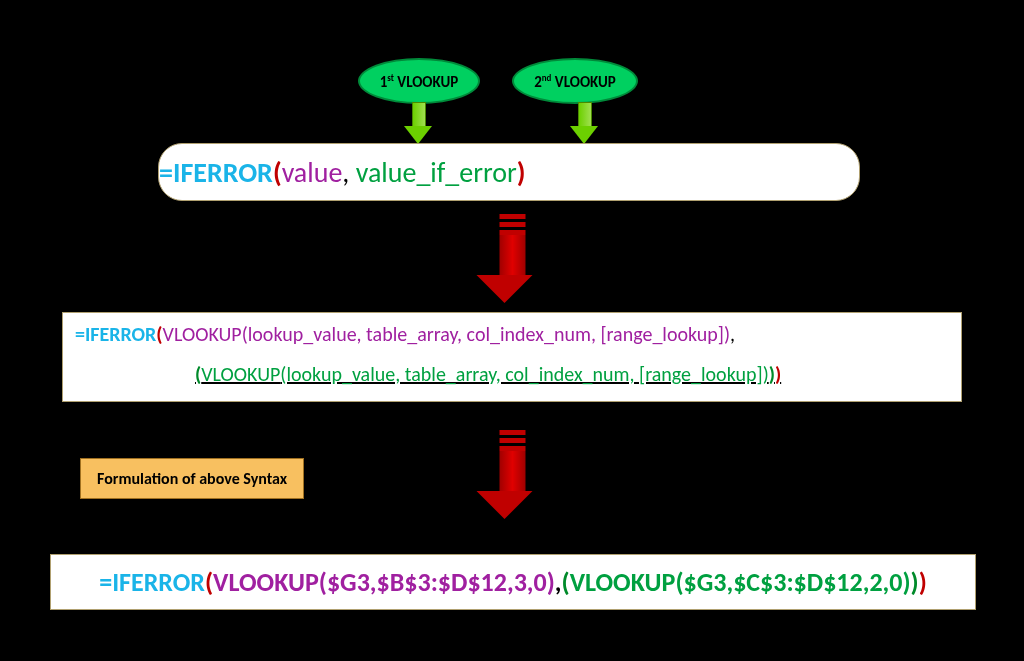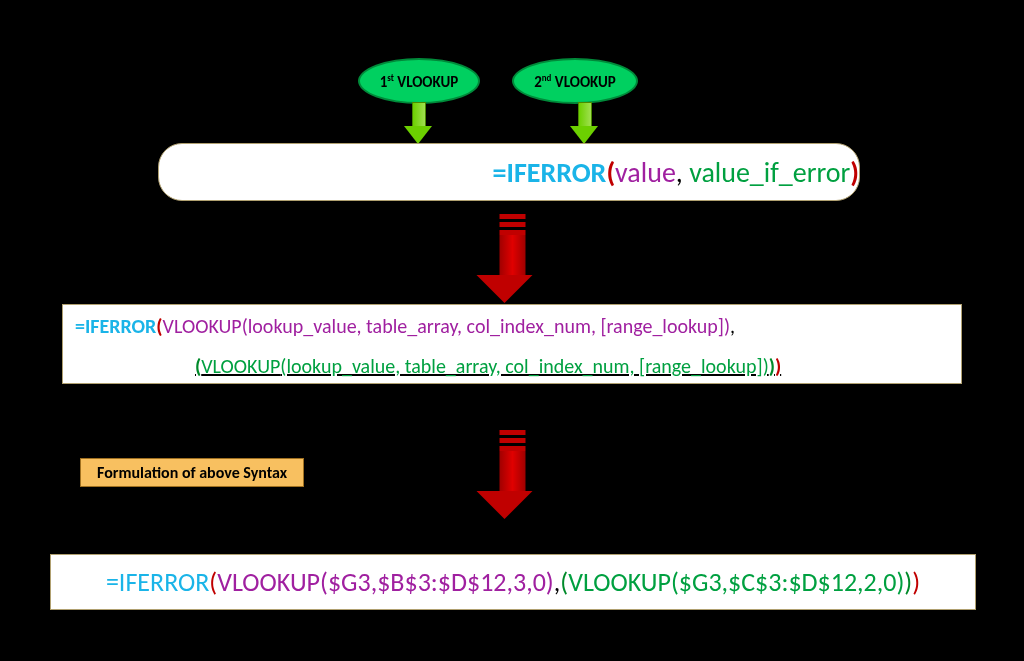--- a/index.html
+++ b/index.html
@@ -48,21 +48,21 @@
   .formula-large {
     font-size: 28px;
     font-family: Calibri, Arial, sans-serif;
   }
   .formula-med {
     font-size: 20px;
     font-family: Calibri, Arial, sans-serif;
   }
   .formula-final {
     font-size: 26px;
-    font-weight: normal;
+    font-weight: bold;
     font-family: Calibri, Arial, sans-serif;
   }
   .c-cyan   { color: #1ab4e8; }
   .c-paren  { color: #c00000; }
   .c-purple { color: #a020a0; }
   .c-green  { color: #00a040; }
   .c-dgreen { color: #008a2a; }
   .c-black  { color: #000; }
   .bold { font-weight: bold; }
 
@@ -95,21 +95,21 @@
     border-right: 28px solid transparent;
     border-top: 28px solid #c00000;
     margin-left: -15px;
   }
 
   .label-box {
     position: absolute;
     background: #f8c060;
     border: 1px solid #a07020;
     box-shadow: 3px 3px 5px rgba(0,0,0,0.4);
-    padding: 4px 16px;
+    padding: 10px 16px;
     font-weight: bold;
     font-size: 16px;
     color: #000;
   }
 </style>
 </head>
 <body>
 
 <div class="ellipse" style="left:358px; top:58px; width:118px; height:42px;">
   <span><span>1</span><sup>st</sup><span> VLOOKUP</span></span>
@@ -117,37 +117,37 @@
 <div class="ellipse" style="left:512px; top:58px; width:122px; height:42px;">
   <span><span>2</span><sup>nd</sup><span> VLOOKUP</span></span>
 </div>
 
 <div class="green-arrow-body" style="left:412px; top:102px; height:24px;"></div>
 <div class="green-arrow-head" style="left:404px; top:126px;"></div>
 
 <div class="green-arrow-body" style="left:578px; top:102px; height:24px;"></div>
 <div class="green-arrow-head" style="left:570px; top:126px;"></div>
 
-<div class="box" style="left:158px; top:143px; width:700px; height:56px; display:flex; align-items:center; justify-content:flex-end;border-radius:24px;">
+<div class="box" style="left:158px; top:143px; width:700px; height:56px; display:flex; align-items:center; justify-content:flex-start;border-radius:24px;">
   <div class="formula-large">
     <span class="c-cyan bold">=</span><span class="c-cyan bold">IFERROR</span><span class="c-paren bold">(</span><span class="c-purple">value</span><span class="c-black">, </span><span class="c-green">value_if_error</span><span class="c-paren bold">)</span>
   </div>
 </div>
 
 <div class="red-arrow-group" style="top:214px;">
   <div class="red-bars">
     <div class="red-bar"></div>
     <div class="red-bar"></div>
     <div class="red-bar"></div>
   </div>
   <div class="red-shaft"></div>
   <div class="red-head"></div>
 </div>
 
-<div class="box" style="left:62px; top:304px; width:900px; height:80px; padding:8px 12px; box-sizing:border-box;">
+<div class="box" style="left:62px; top:312px; width:900px; height:90px; padding:8px 12px; box-sizing:border-box;">
   <div class="formula-med" style="line-height:1.3;">
     <span class="c-cyan bold">=</span><span class="c-cyan bold">IFERROR</span><span class="c-paren bold">(</span><span class="c-purple">VLOOKUP</span><span class="c-purple">(lookup_value, table_array, col_index_num, [range_lookup])</span><span class="c-black">,</span>
   </div>
   <div class="formula-med" style="line-height:1.3; padding-left:120px; padding-top:14px;text-decoration:underline;">
     <span class="c-dgreen bold">(</span><span class="c-green">VLOOKUP</span><span class="c-green">(lookup_value, table_array, col_index_num, [range_lookup])</span><span class="c-dgreen bold">)</span><span class="c-paren bold">)</span>
   </div>
 </div>
 
 <div class="red-arrow-group" style="top:430px;">
   <div class="red-bars">

